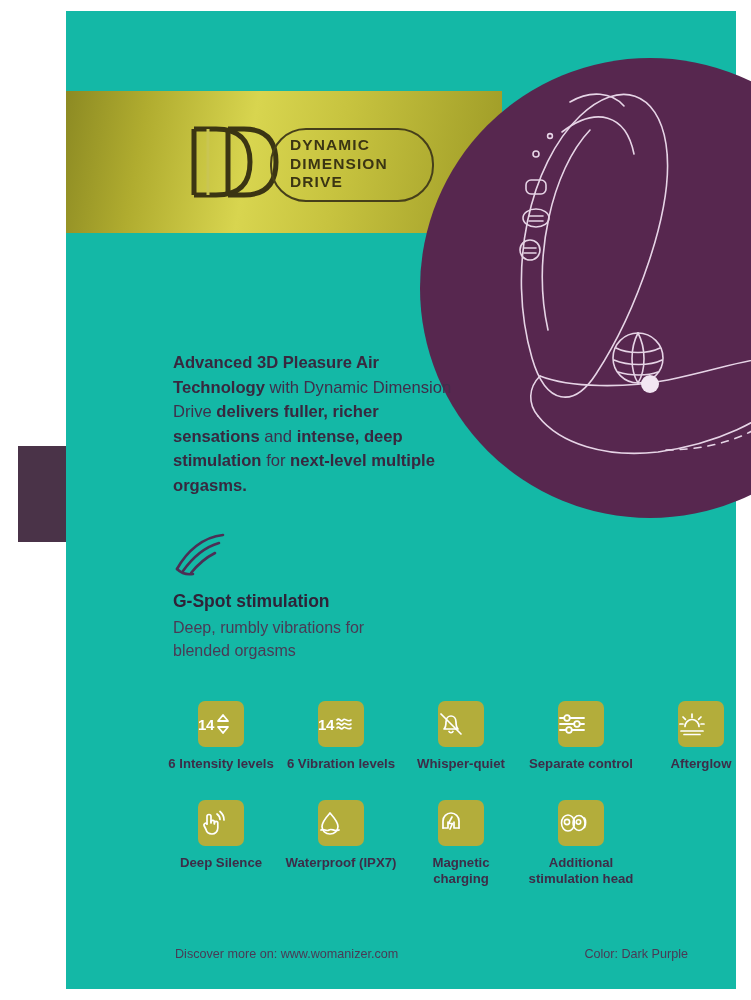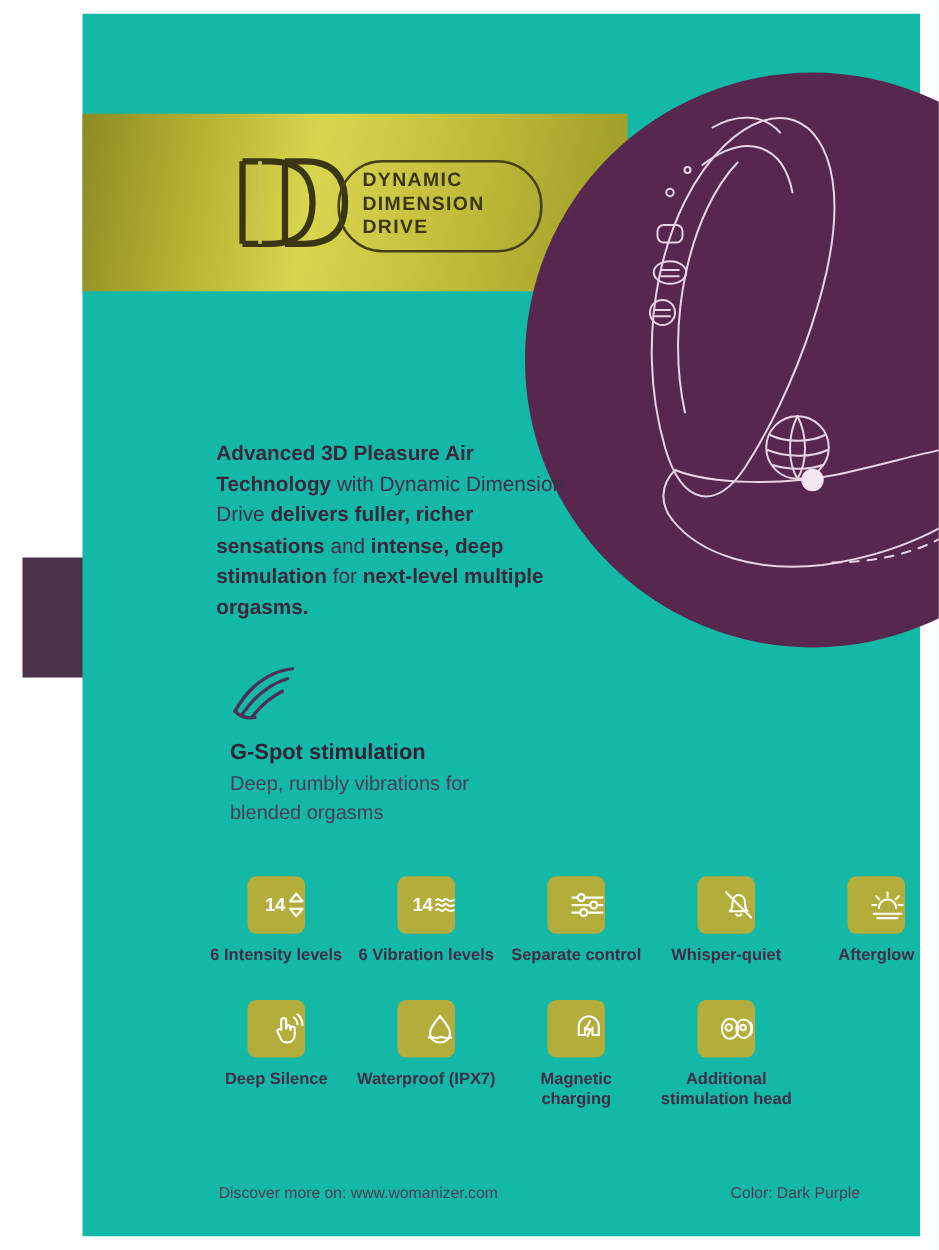--- a/index.html
+++ b/index.html
@@ -96,21 +96,20 @@
     line-height: 24.6px;
     color: #3f2f4b;
   }
   #headline b { font-weight: 700; color: #38283f; }
 
   
   .feature {
     position: absolute;
     width: 250px;
     color: #3f2f4b;
-    margin-left: 11px;
   }
   .feature .ftitle {
     font-size: 17.5px;
     font-weight: 700;
     color: #2f2238;
     margin-bottom: 4px;
   }
   .feature .fbody {
     font-size: 16px;
     line-height: 23px;
@@ -143,21 +142,21 @@
   }
   .badge {
     width: 46px;
     height: 46px;
     border-radius: 7px;
     background: #b3ad3b;
     margin: 0 auto 9px auto;
     position: relative;
     display: flex;
     align-items: center;
-    justify-content: flex-end;
+    justify-content: flex-start;
     color: #fff;
   }
   .badge .num {
     font-size: 15px;
     font-weight: 700;
     letter-spacing: -0.3px;
   }
   .cell-label {
     font-size: 13.2px;
     line-height: 16px;
@@ -297,45 +296,45 @@
             <path d="M1 9 C 3 6, 5 12, 7 9 C 9 6, 11 12, 15 9"></path>
             <path d="M1 13 C 3 10, 5 16, 7 13 C 9 10, 11 16, 15 13"></path>
           </g>
         </svg>
       </div>
       <div class="cell-label">6 Vibration levels</div>
     </div>
 
     <div class="grid-cell">
       <div class="badge">
+        <svg width="26" height="26" viewBox="0 0 26 26">
+          <g fill="none" stroke="#fff" stroke-width="1.7" stroke-linecap="round" stroke-linejoin="round">
+            <path d="M6 18 H20 C18 16, 18 13, 18 11 C18 7, 15.5 5, 13 5 C10.5 5, 8 7, 8 11 C8 13, 8 16, 6 18 Z"></path>
+            <path d="M11 20.5 C 11.6 22, 14.4 22, 15 20.5"></path>
+            <path d="M3 3 L23 23"></path>
+          </g>
+        </svg>
+      </div>
+      <div class="cell-label">Whisper-quiet</div>
+    </div>
+
+    <div class="grid-cell">
+      <div class="badge">
         <svg width="28" height="24" viewBox="0 0 28 24">
           <g fill="none" stroke="#fff" stroke-width="1.8" stroke-linecap="round">
             <path d="M2 6 H26"></path>
               <path d="M2 12 H26"></path>
               <path d="M2 18 H26"></path>
             <circle cx="9" cy="6" r="2.8" fill="#b3ad3b"></circle>
             <circle cx="19" cy="12" r="2.8" fill="#b3ad3b"></circle>
             <circle cx="11" cy="18" r="2.8" fill="#b3ad3b"></circle>
           </g>
         </svg>
       </div>
       <div class="cell-label">Separate control</div>
-    </div>
-
-    <div class="grid-cell">
-      <div class="badge">
-        <svg width="26" height="26" viewBox="0 0 26 26">
-          <g fill="none" stroke="#fff" stroke-width="1.7" stroke-linecap="round" stroke-linejoin="round">
-            <path d="M6 18 H20 C18 16, 18 13, 18 11 C18 7, 15.5 5, 13 5 C10.5 5, 8 7, 8 11 C8 13, 8 16, 6 18 Z"></path>
-            <path d="M11 20.5 C 11.6 22, 14.4 22, 15 20.5"></path>
-            <path d="M3 3 L23 23"></path>
-          </g>
-        </svg>
-      </div>
-      <div class="cell-label">Whisper-quiet</div>
     </div>
 
     <div class="grid-cell">
       <div class="badge">
         <svg width="28" height="26" viewBox="0 0 28 26">
           <g fill="none" stroke="#fff" stroke-width="1.7" stroke-linecap="round">
             <path d="M3 20 H25"></path>
             <path d="M7 15.5 A7 7 0 0 1 21 15.5"></path>
             <path d="M14 3 V6.5"></path>
             <path d="M5 6 L7.4 8.4"></path>

